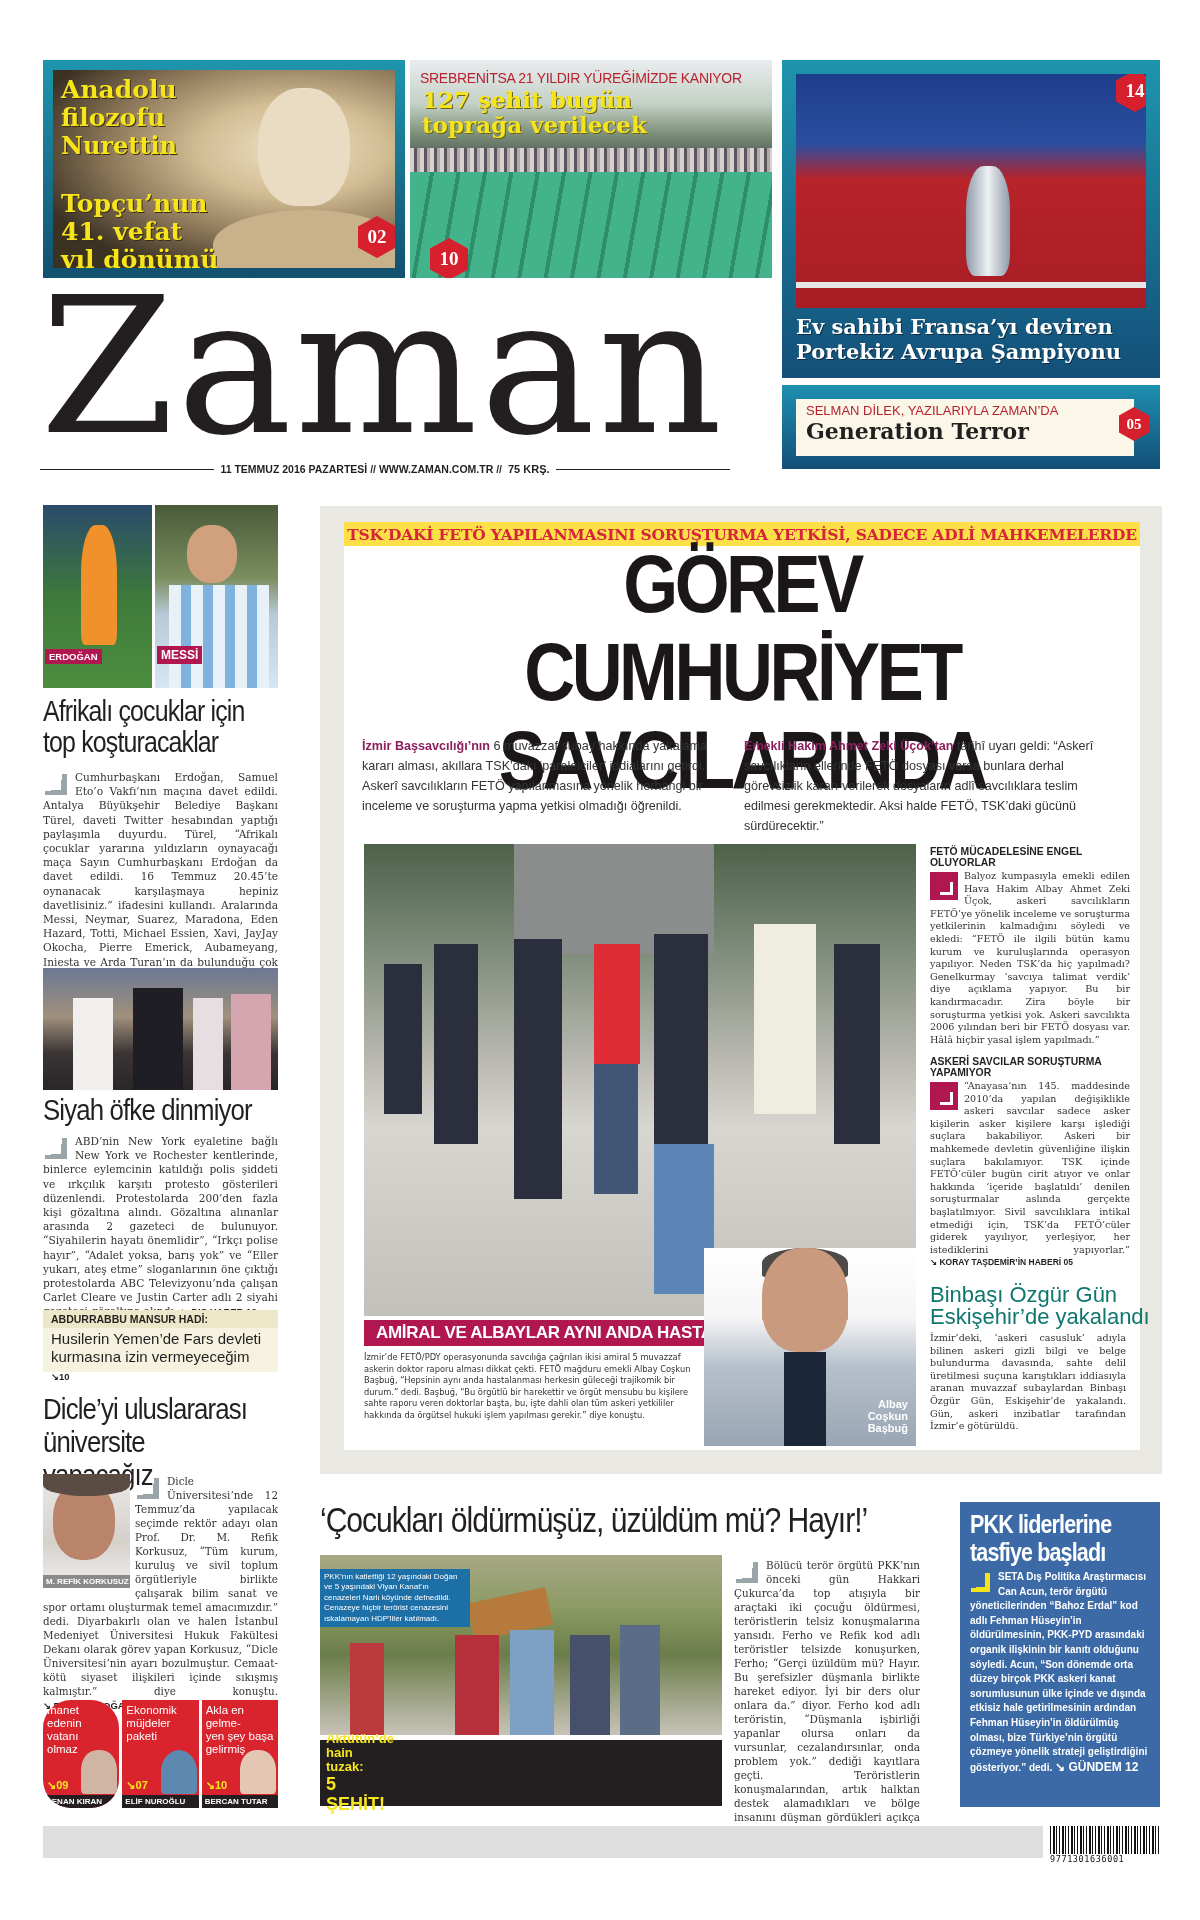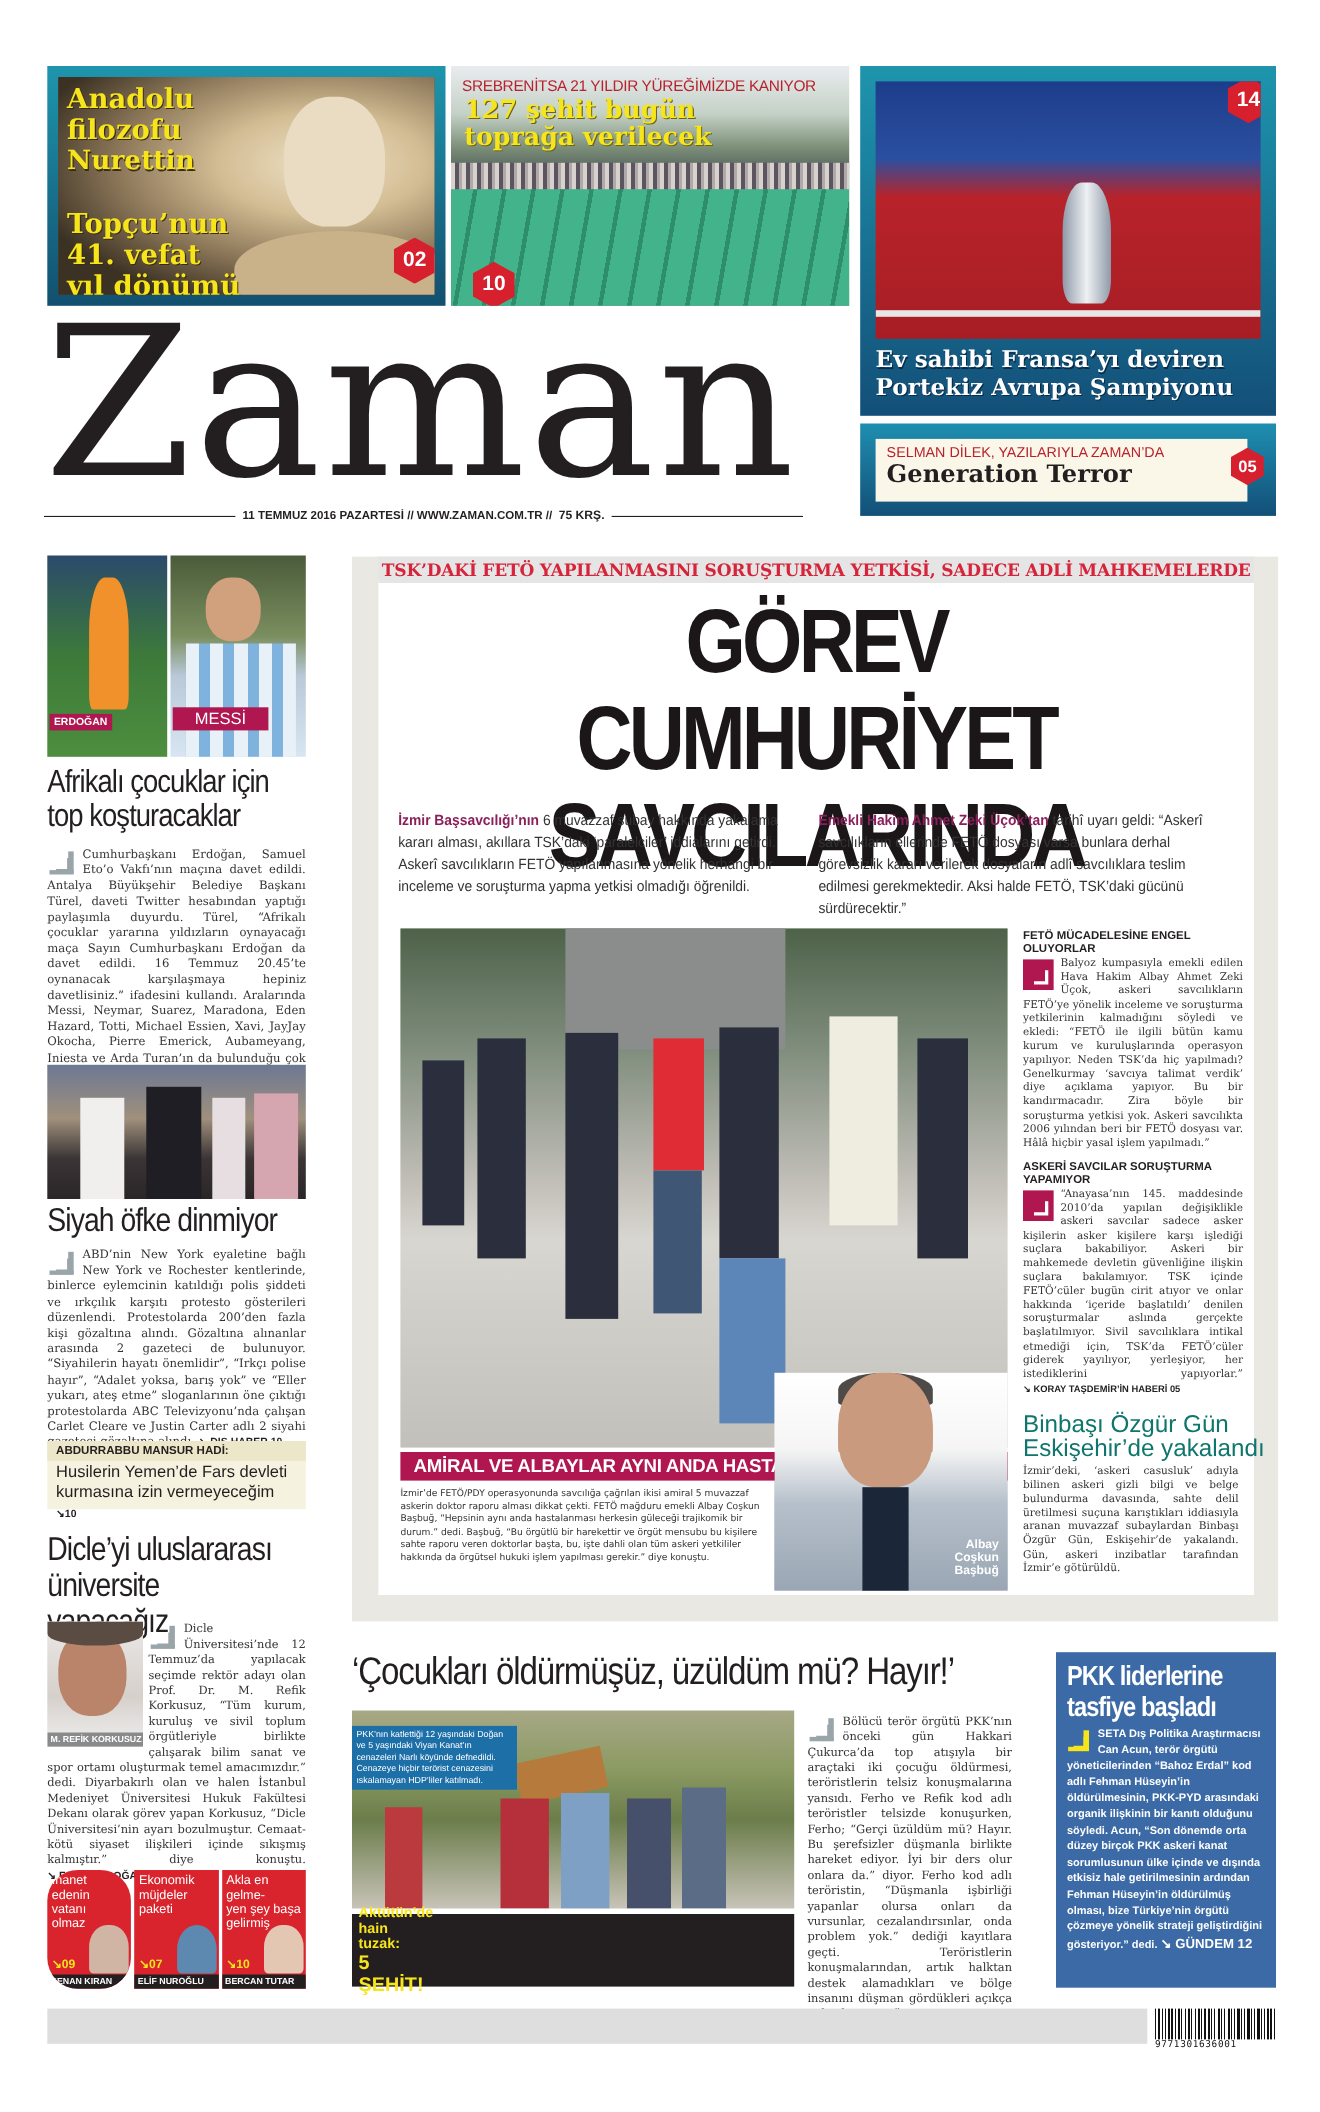--- a/index.html
+++ b/index.html
@@ -6,21 +6,21 @@
   html, body { width: 1200px; height: 1920px; background: #ffffff; overflow: hidden; }
   body { position: relative; font-family: "DejaVu Serif", serif; color: #231f20; }
   .abs { position: absolute; }
   .cond { font-family: "Liberation Sans", sans-serif; font-stretch: condensed; }
   .slab { font-family: "DejaVu Serif", serif; font-weight: bold; }
   .photo { overflow: hidden; }
   .badge {
     position: absolute; width: 38px; height: 42px;
     background: #d7202e; color: #fff;
     clip-path: polygon(50% 0, 100% 25%, 100% 75%, 50% 100%, 0 75%, 0 25%);
-    font-family: Liberation Sans, sans-serif; font-weight: bold; font-size: 19px;
+    font-family: Liberation Serif, serif; font-weight: bold; font-size: 19px;
     display: flex; align-items: center; justify-content: center;
   }
   .arrow-box {
     display: inline-block; float: left; width: 26px; height: 24px; margin: 2px 6px 0 0;
     position: relative;
   }
   .arrow-box svg { width: 100%; height: 100%; }
   .body-serif { font-family: "DejaVu Serif", serif; font-size: 10.6px; line-height: 14.2px; color: #333; text-align: justify; }
   .ref { font-family: "Liberation Sans", sans-serif; font-weight: bold; font-size: 9.5px; color: #231f20; white-space: nowrap; }
   .hl { font-family: "Liberation Sans", sans-serif; font-weight: bold; color: #231f20; letter-spacing: -1px; }
@@ -80,21 +80,21 @@
   <div style="flex:1; height:1px; background:#231f20;"></div>
 </div>
 
 <div class="abs photo" style="left:43px; top:505px; width:109px; height:183px; background:linear-gradient(180deg,#2b4a6b 0%, #3d7a3a 50%, #4d8e3f 100%);">
   <div style="position:absolute; left:38px; top:20px; width:36px; height:120px; background:#f1912b; border-radius:40% 40% 10% 10%;"></div>
   <div class="cond" style="position:absolute; left:2px; bottom:24px; background:#b0164f; color:#fff; font-size:9.5px; font-weight:bold; padding:2px 4px;">ERDOĞAN</div>
 </div>
 <div class="abs photo" style="left:155px; top:505px; width:123px; height:183px; background:linear-gradient(180deg,#4a5b3a 0%, #7b8e5f 40%, #b9c9d8 60%, #d7e6f2 100%);">
   <div style="position:absolute; left:32px; top:20px; width:50px; height:58px; border-radius:45%; background:#d1a07c;"></div>
   <div style="position:absolute; left:14px; top:80px; width:100px; height:110px; background:repeating-linear-gradient(90deg,#e8f1f8 0 12px,#7fb2dc 12px 22px);"></div>
-  <div class="cond" style="position:absolute; left:2px; bottom:24px; background:#b0164f; color:#fff; font-size:15px; font-weight:normal; padding:2px 20px;">MESSİ</div>
+  <div class="cond" style="position:absolute; left:2px; bottom:24px; background:#b0164f; color:#fff; font-size:12px; font-weight:bold; padding:2px 4px;">MESSİ</div>
 </div>
 
 <div class="abs hl" style="left:43px; top:696px; width:240px; font-size:29px; line-height:31px; font-weight:normal; font-stretch:condensed; transform:scaleX(0.86); transform-origin:left;">
   <div>Afrikalı çocuklar için</div>
   <div>top koşturacaklar</div>
 </div>
 
 <div class="abs body-serif" style="left:43px; top:770px; width:235px;">
   <span class="arrow-box">
     <svg viewBox="0 0 26 24">
@@ -192,21 +192,21 @@
     </div>
     <div style="position:absolute; right:2px; bottom:14px; width:36px; height:44px; border-radius:45% 45% 10% 10%; background:#e3c7b3;"></div>
     <div class="cond" style="position:absolute; left:4px; bottom:16px; color:#f7e51c; font-size:11px; font-weight:bold;">↘<span>10</span></div>
     <div class="cond" style="position:absolute; left:0; bottom:0; width:100%; background:#231f20; color:#fff; font-size:8px; font-weight:bold; padding:2px 3px;">BERCAN TUTAR</div>
   </div>
 </div>
 
 <div class="abs" style="left:320px; top:506px; width:842px; height:968px; background:#e9e8e3;"></div>
 <div class="abs" style="left:344px; top:526px; width:796px; height:924px; background:#ffffff;"></div>
 
-<div class="abs" style="left:344px; top:506px; width:796px; height:24px; background:#e5e5e5; display:flex; align-items:center; justify-content:center;">
+<div class="abs" style="left:344px; top:522px; width:796px; height:24px; background:#fde047; display:flex; align-items:center; justify-content:center;">
   <span class="slab" style="color:#d6243a; font-size:15.5px; letter-spacing:-0.2px;">TSK’DAKİ FETÖ YAPILANMASINI SORUŞTURMA YETKİSİ, SADECE ADLİ MAHKEMELERDE</span>
 </div>
 
 <div class="abs hl" style="left:344px; top:540px; width:796px; text-align:center; font-size:82px; line-height:88px; letter-spacing:-4px; font-weight:bold; color:#1b1718;">
   <div style="transform:scaleX(0.86); transform-origin:center;">GÖREV CUMHURİYET</div>
   <div style="transform:scaleX(0.86); transform-origin:center;">SAVCILARINDA</div>
 </div>
 
 <div class="abs cond" style="left:362px; top:736px; width:370px; font-size:13.4px; line-height:20px; color:#333; transform:scaleX(0.94); transform-origin:left;">
   <span style="color:#8b1f5c; font-weight:bold;">İzmir Başsavcılığı’nın</span><span> 6 muvazzaf subay hakkında yakalama kararı alması, akıllara TSK’daki ‘paralelciler’ iddialarını getirdi. Askerî savcılıkların FETÖ yapılanmasına yönelik herhangi bir inceleme ve soruşturma yapma yetkisi olmadığı öğrenildi.</span>

